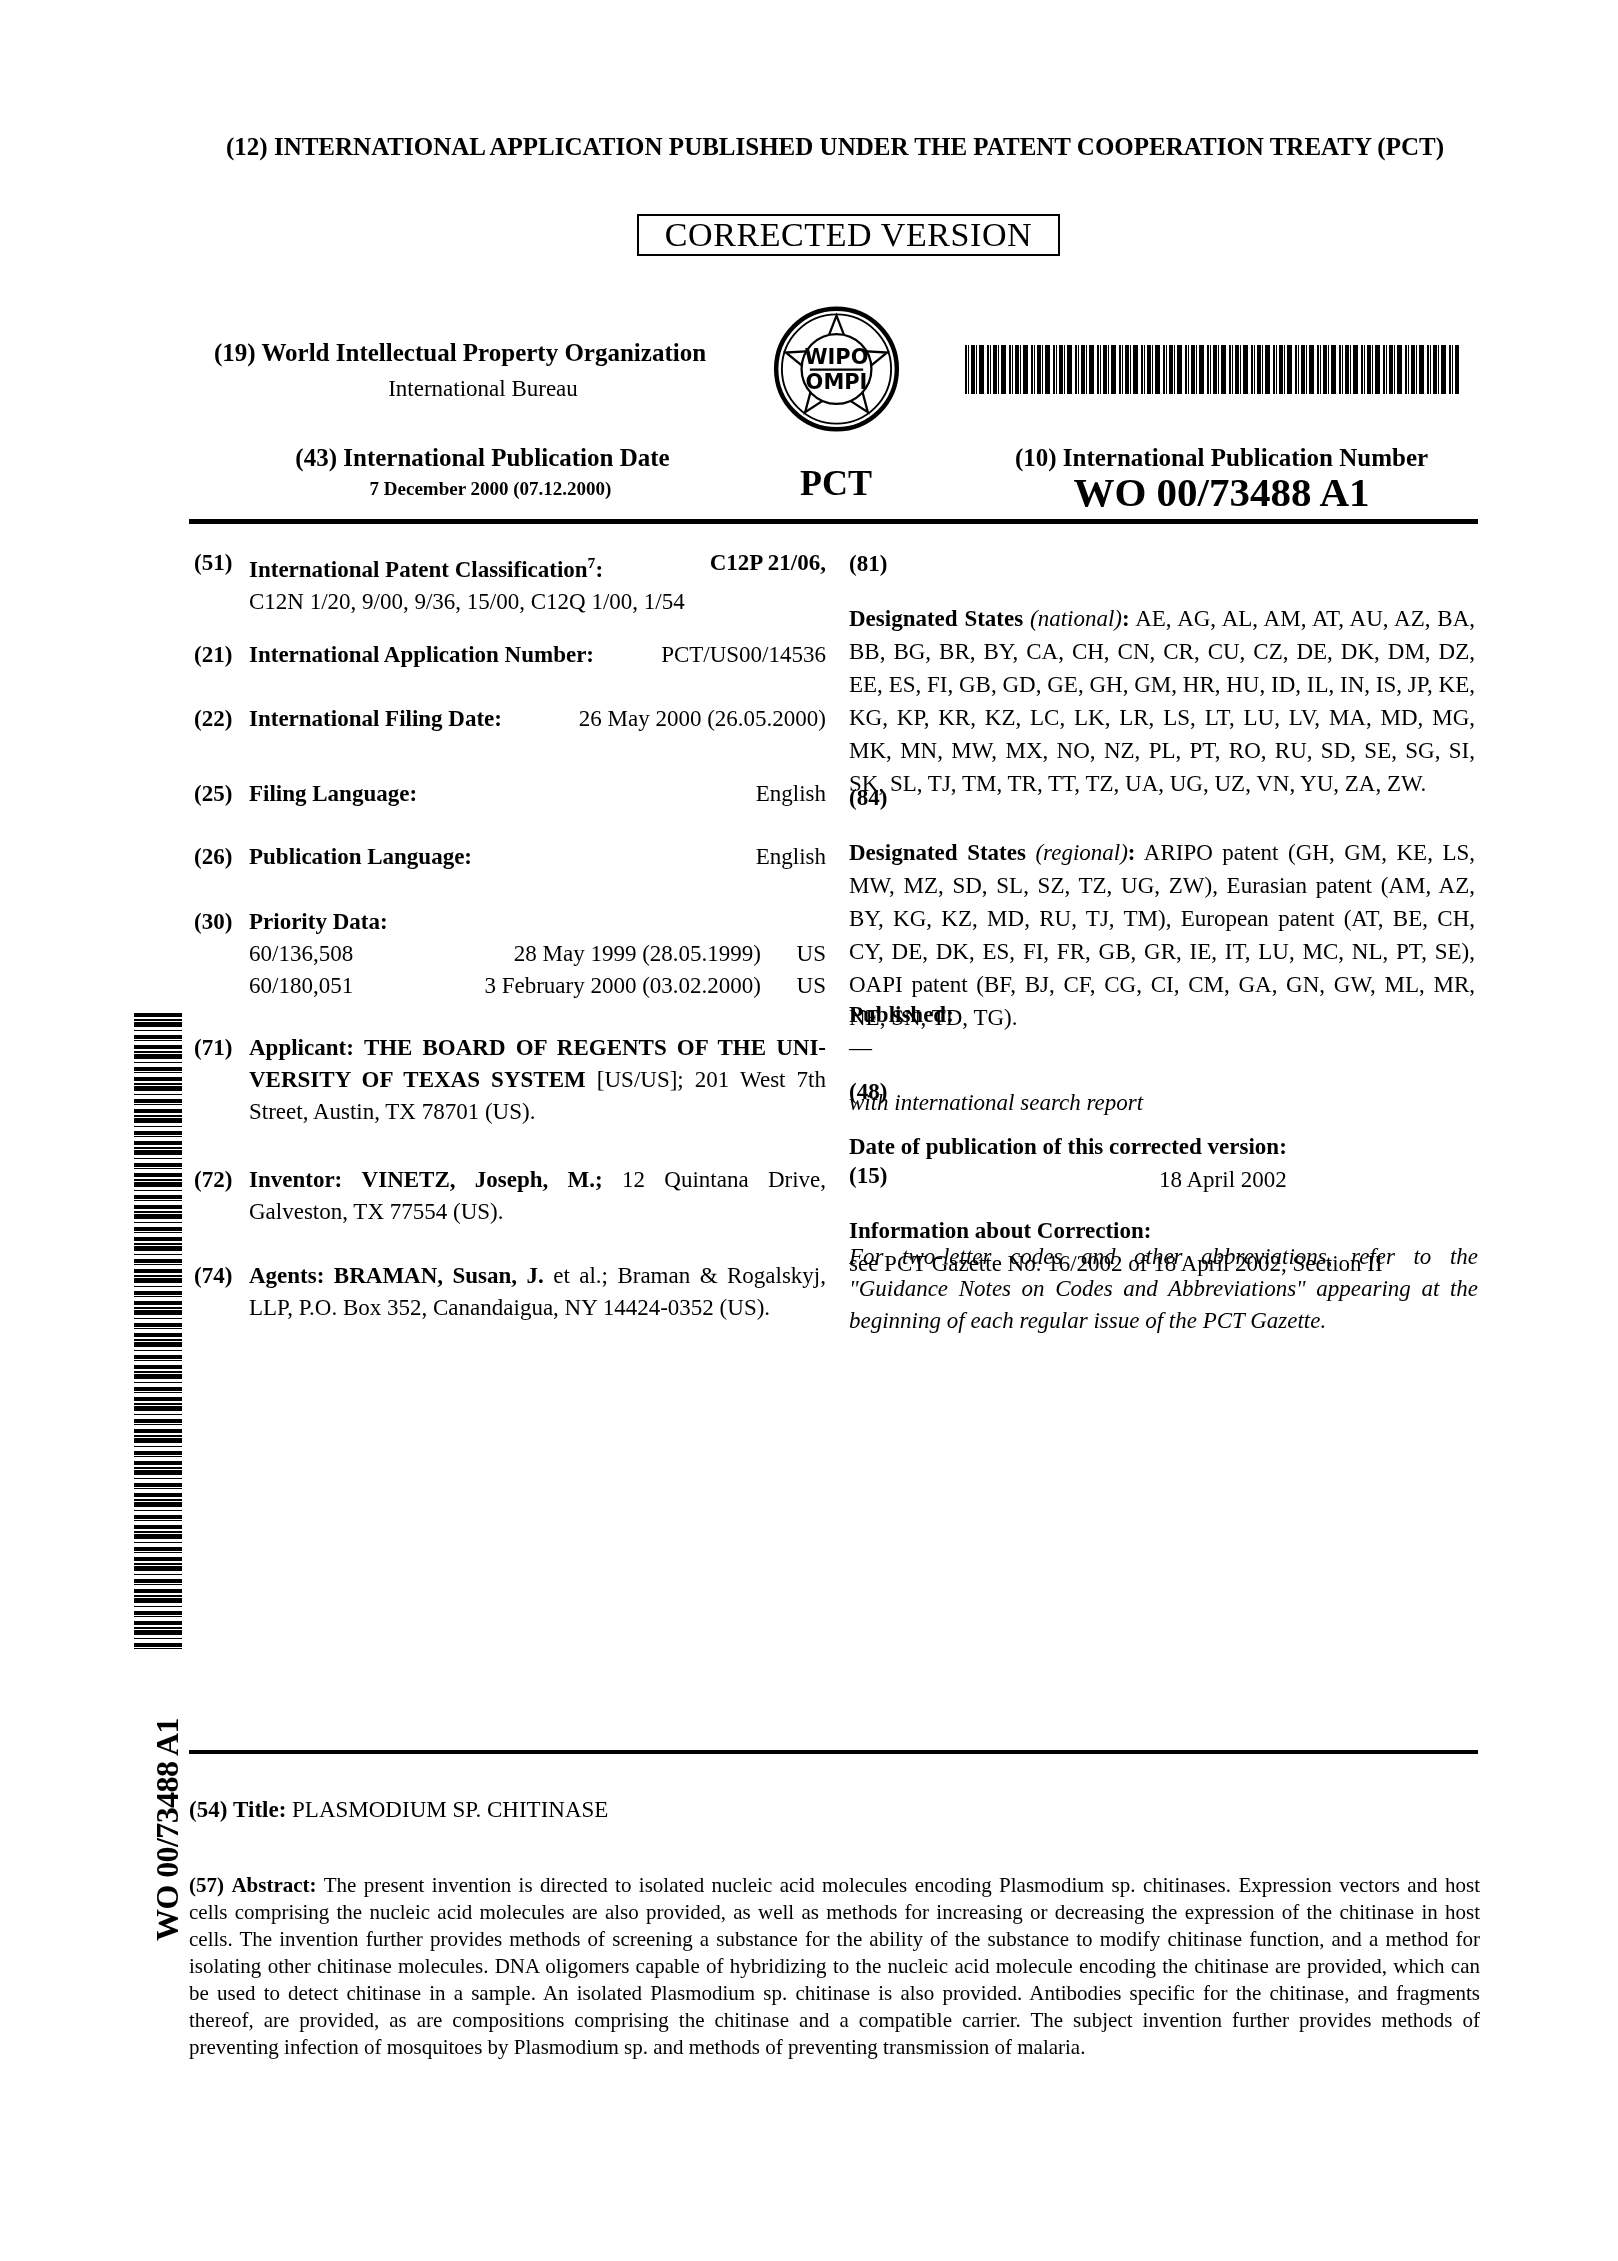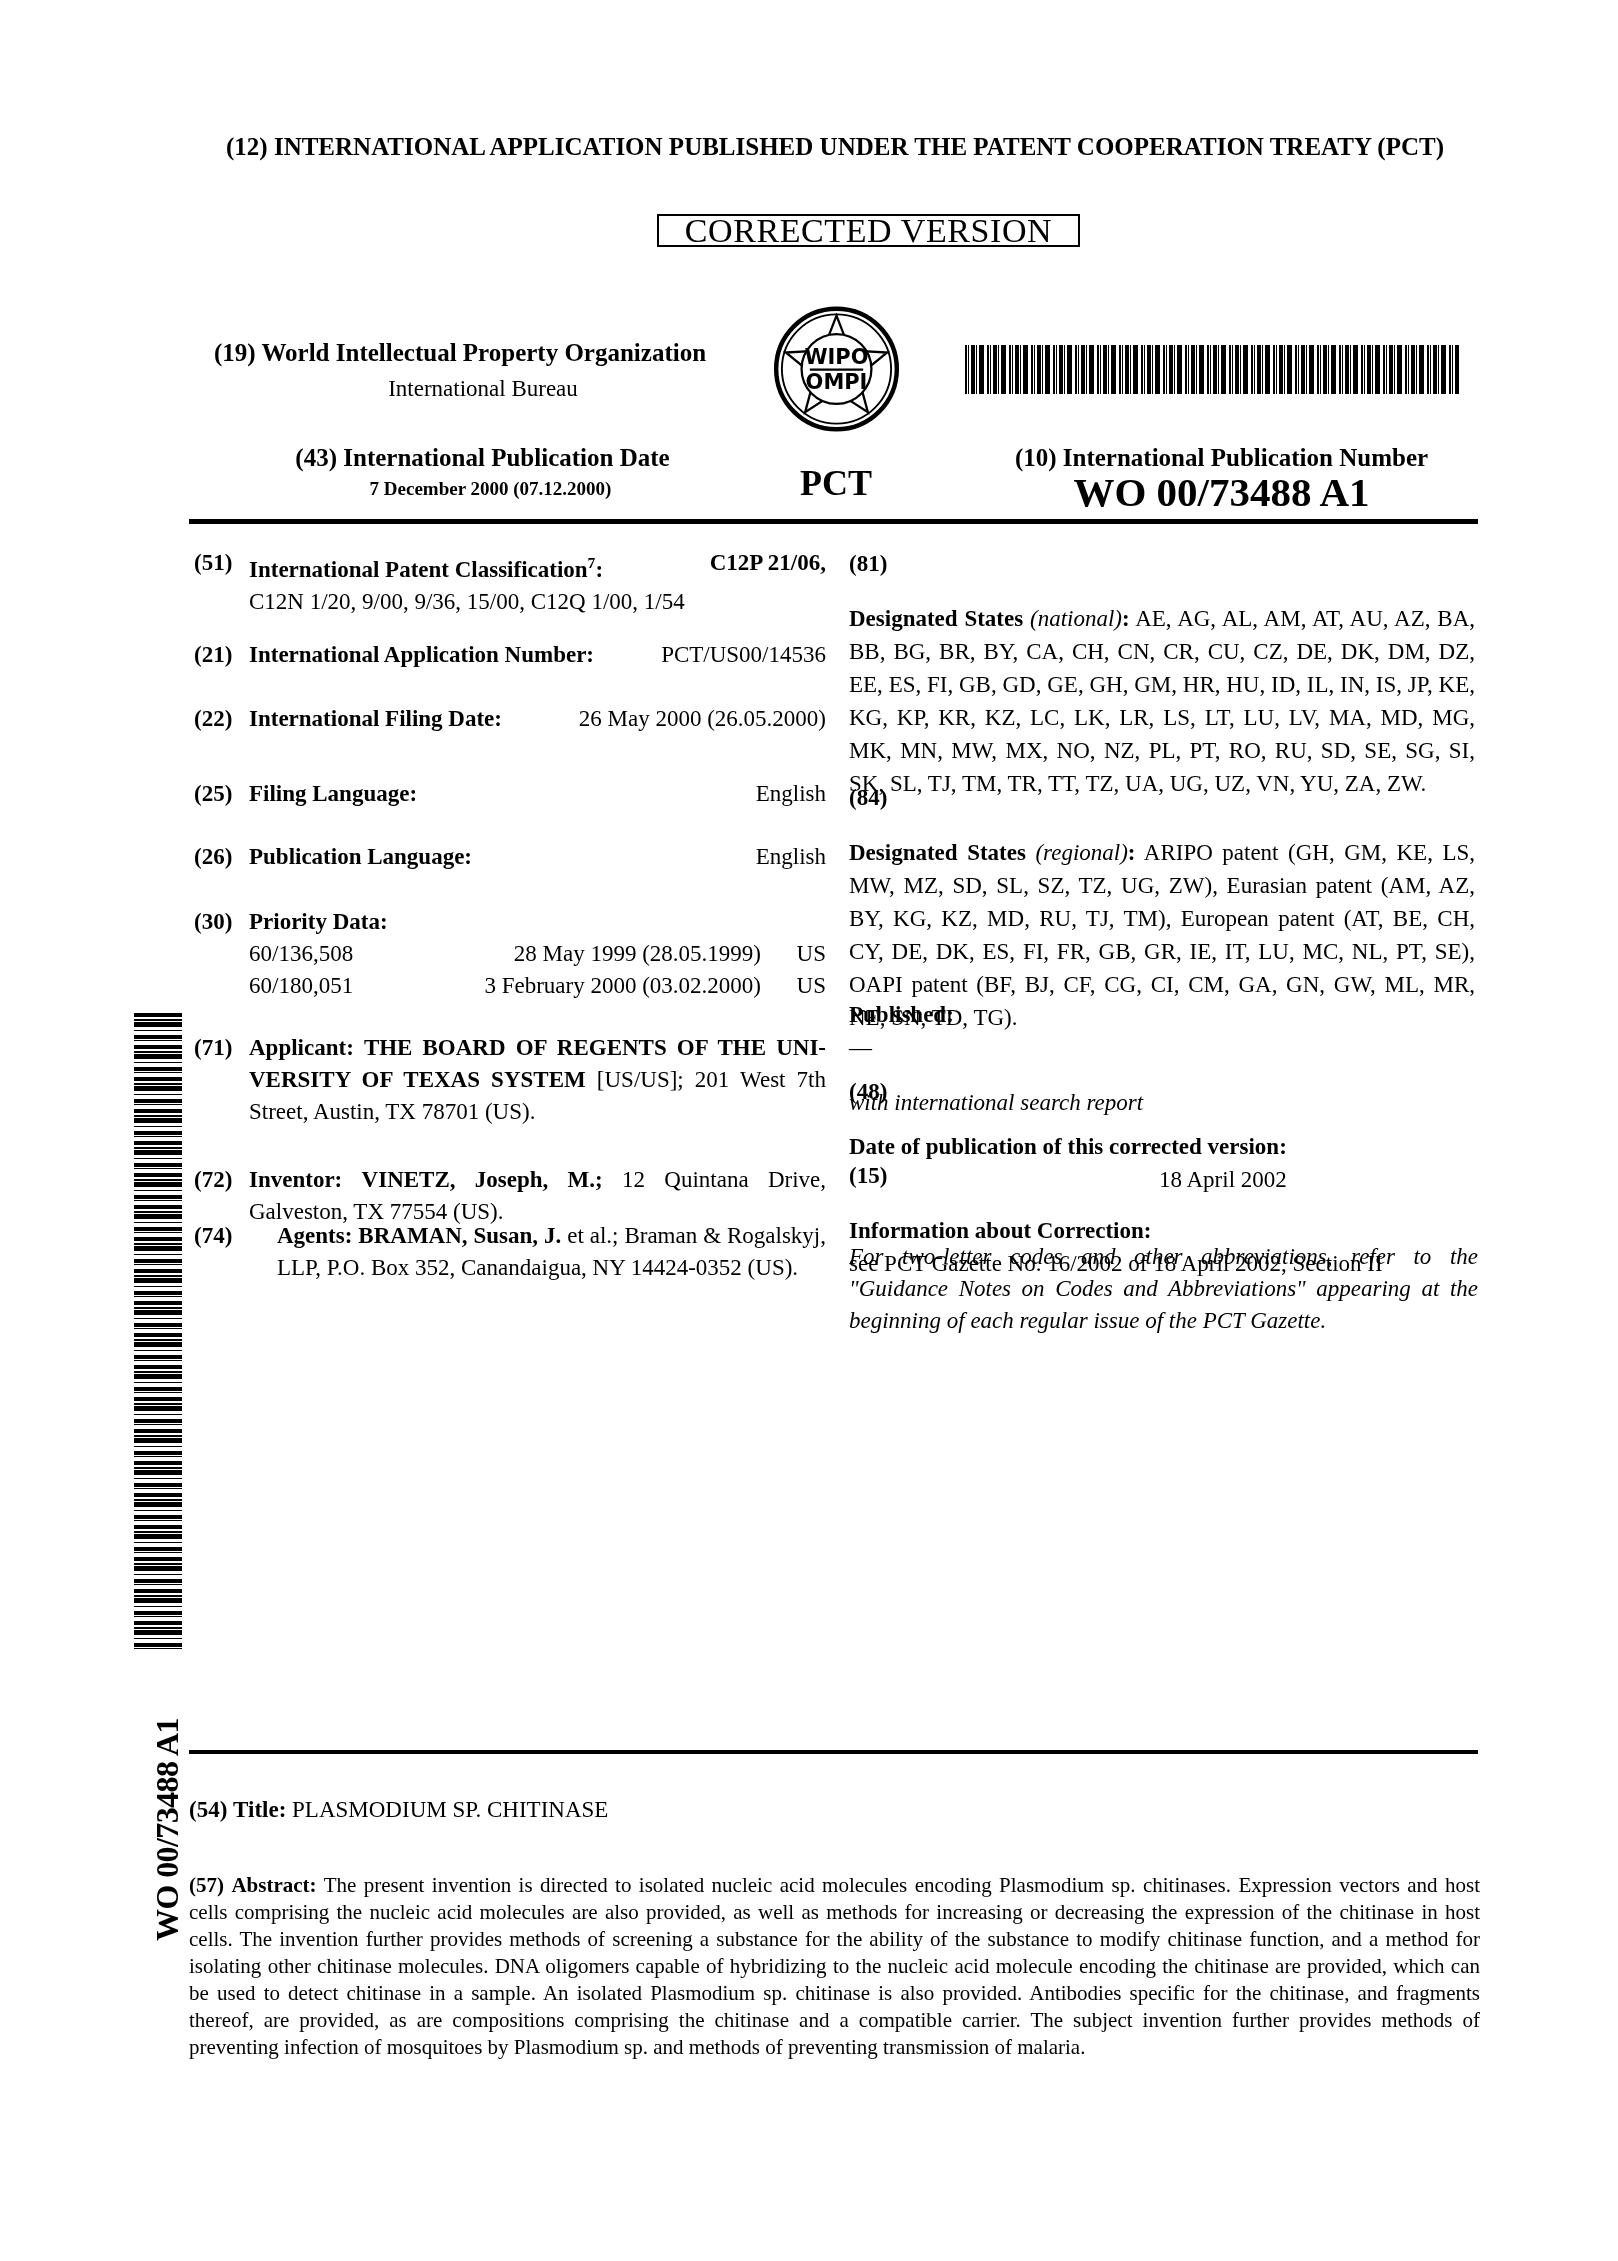--- a/index.html
+++ b/index.html
@@ -29,24 +29,24 @@
   .sb { display: flex; justify-content: space-between; }
 
   .prow { display: flex; }
   .prow .pn { flex: 0 0 165px; }
   .prow .pd { flex: 1 1 auto; text-align: right; }
   .prow .pc { flex: 0 0 65px; text-align: right; }
 
   .rule { position: absolute; background: #000; }
 
   .cvbox {
-    position: absolute; left: 637px; top: 214px; width: 423px; height: 33px;
+    position: absolute; left: 637px; top: 214px; width: 423px; height: 42px;
     border: 2.6px solid #000;
     display: flex; align-items: center; justify-content: center;
-    font-size: 34px; letter-spacing: 0.6px; margin-left: 20px;
+    font-size: 34px; letter-spacing: 0.6px;
   }
 
   .top-barcode {
     position: absolute; left: 965px; top: 345px; width: 494px; height: 49px;
     background: repeating-linear-gradient(90deg,
       #000 0 1.9px,  #fff 1.9px 3.2px,
       #000 3.2px 3.9px, #fff 3.9px 6.5px,
       #000 6.5px 9.7px, #fff 9.7px 11px,
       #000 11px 11.7px, #fff 11.7px 14.3px,
       #000 14.3px 15.6px, #fff 15.6px 16px,
@@ -186,21 +186,21 @@
 
   <div class="field lcol" style="top:1164px;">
     <span class="fnum">(72)</span>
     <div class="fbody just">
       <span class="b">Inventor:</span>
       <span class="b">VINETZ, Joseph, M.;</span>
       <span>12 Quintana Drive, Galveston, TX 77554 (US).</span>
     </div>
   </div>
 
-  <div class="field lcol" style="top:1220px;gap:28px;">
+  <div class="field lcol" style="top:1260px;">
     <span class="fnum">(74)</span>
     <div class="fbody just">
       <span class="b">Agents:</span>
       <span class="b">BRAMAN, Susan, J.</span>
       <span>et al.; Braman &amp; Rogalskyj, LLP, P.O. Box 352, Canandaigua, NY 14424-0352 (US).</span>
     </div>
   </div>
 
   <div class="field rcol" style="top:547px;">
     <span class="fnum">(81)</span>

